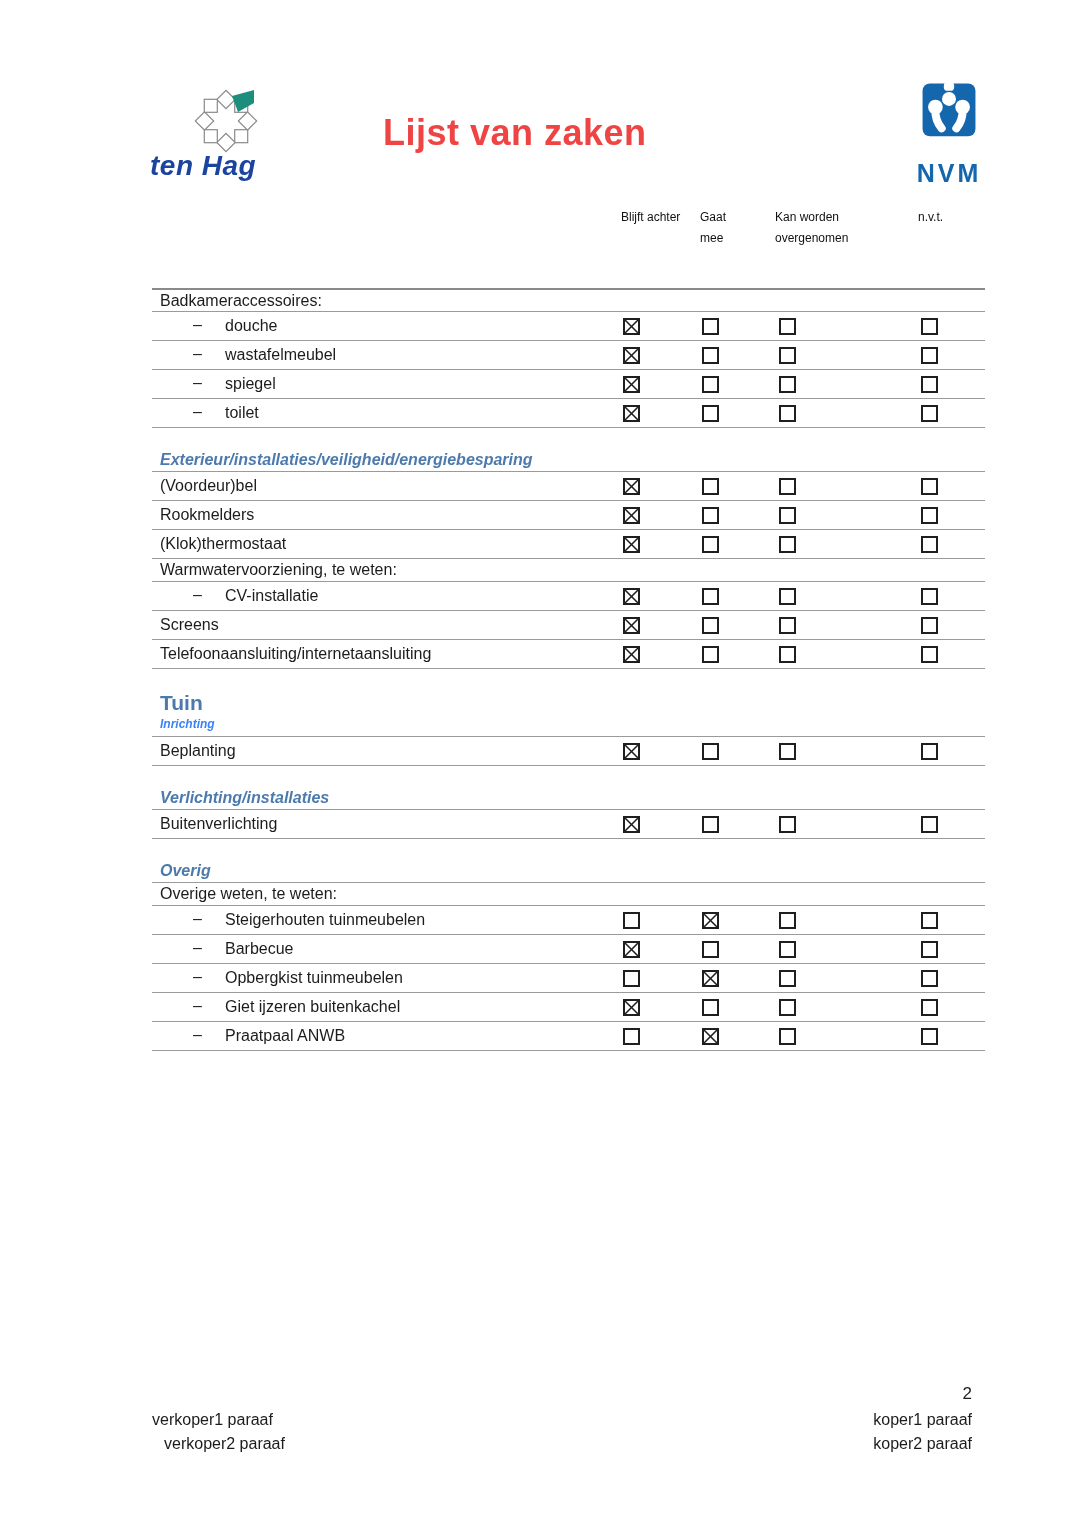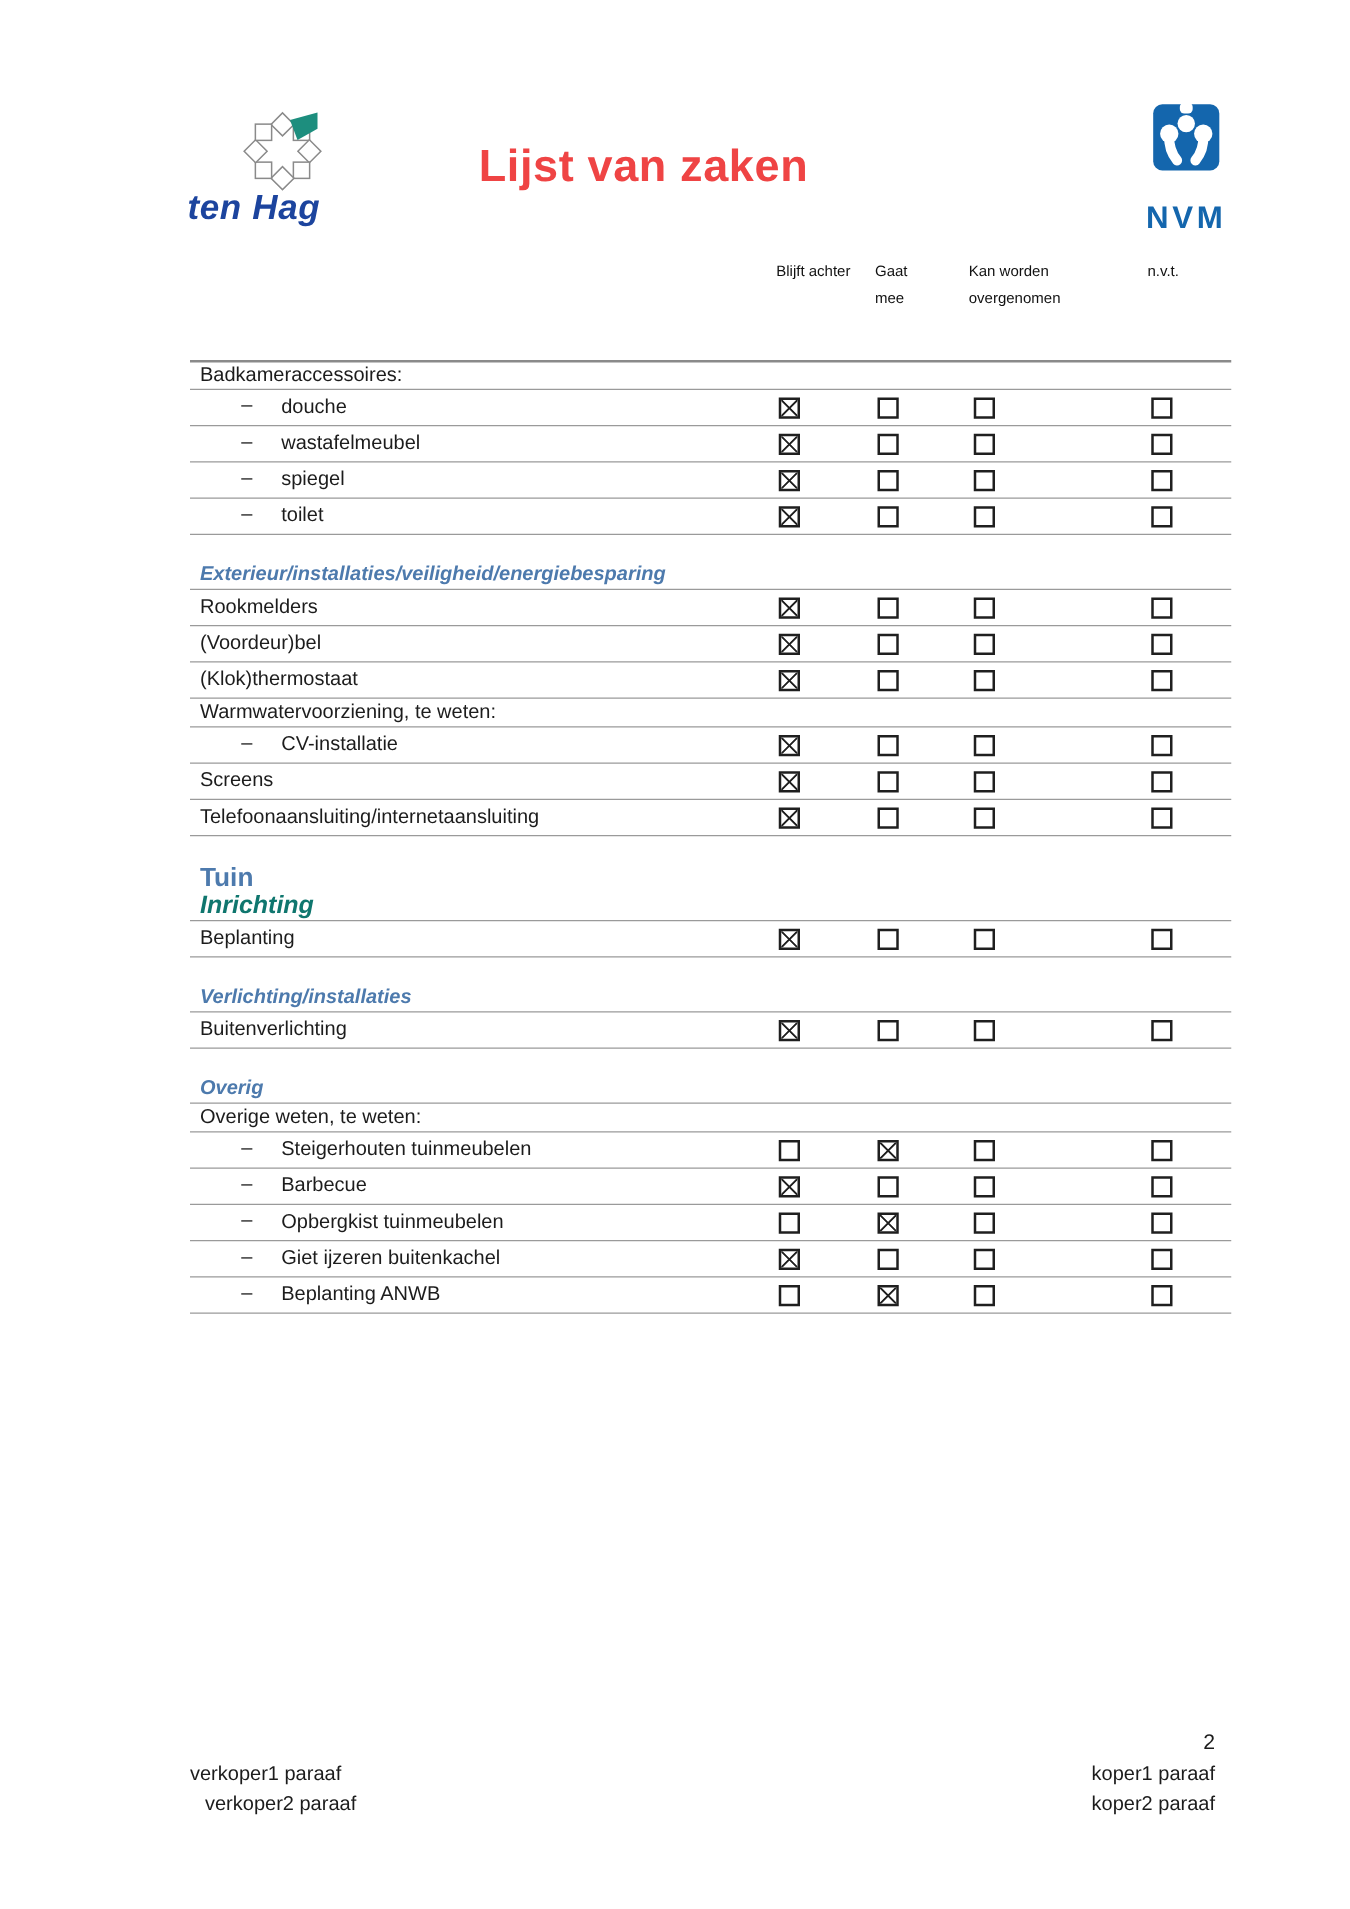--- a/index.html
+++ b/index.html
@@ -42,21 +42,21 @@
   .t-row.indent .lbl { left:73px; }
 
   .sec-head {
     height:24px; border-bottom:1px solid #9a9a9a; position:relative;
     font-size:16px; font-weight:bold; font-style:italic; color:#4d7aad;
     padding:3px 0 0 8px;
   }
   .m-ext { margin-top:20px; }
   .tuin-head { border-bottom:1px solid #9a9a9a; margin-top:22px; padding-left:8px; }
   .tuin-title { font-size:21px; font-weight:bold; color:#4d7aad; line-height:23px; }
-  .tuin-sub { font-size:20px; font-weight:bold; font-style:italic; color:#0f766e; line-height:20px; padding-bottom:2px; }
+  .tuin-sub { font-size:12px; font-weight:bold; font-style:italic; color:#3b82f6; line-height:20px; padding-bottom:2px; }
   .m-verl { margin-top:20px; }
   .m-beb { margin-top:22px; }
   .m-ovr { margin-top:20px; }
 
   
   .cb {
     position:absolute; top:6px; width:17px; height:17px;
     border:2px solid #1f1f1f; background-color:#fff;
   }
   .c1 { left:471px; } .c2 { left:550px; } .c3 { left:627px; } .c4 { left:769px; }
@@ -168,28 +168,28 @@
       <span class="cb c2" data-state="empty"></span>
       <span class="cb c3" data-state="empty"></span>
       <span class="cb c4" data-state="empty"></span>
     </div>
   </div>
 
   <div class="m-ext">
     <div class="sec-head">Exterieur/installaties/veiligheid/energiebesparing</div>
 
     <div class="t-row">
+      <span class="lbl">(Voordeur)bel</span>
+      <span class="cb c1" data-state="checked"></span>
+      <span class="cb c2" data-state="empty"></span>
+      <span class="cb c3" data-state="empty"></span>
+      <span class="cb c4" data-state="empty"></span>
+    </div>
+    <div class="t-row">
       <span class="lbl">Rookmelders</span>
-      <span class="cb c1" data-state="checked"></span>
-      <span class="cb c2" data-state="empty"></span>
-      <span class="cb c3" data-state="empty"></span>
-      <span class="cb c4" data-state="empty"></span>
-    </div>
-    <div class="t-row">
-      <span class="lbl">(Voordeur)bel</span>
       <span class="cb c1" data-state="checked"></span>
       <span class="cb c2" data-state="empty"></span>
       <span class="cb c3" data-state="empty"></span>
       <span class="cb c4" data-state="empty"></span>
     </div>
     <div class="t-row">
       <span class="lbl">(Klok)thermostaat</span>
       <span class="cb c1" data-state="checked"></span>
       <span class="cb c2" data-state="empty"></span>
       <span class="cb c3" data-state="empty"></span>
@@ -281,21 +281,21 @@
     <div class="t-row indent">
       <span class="dash">–</span>
       <span class="lbl">Giet ijzeren buitenkachel</span>
       <span class="cb c1" data-state="checked"></span>
       <span class="cb c2" data-state="empty"></span>
       <span class="cb c3" data-state="empty"></span>
       <span class="cb c4" data-state="empty"></span>
     </div>
     <div class="t-row indent">
       <span class="dash">–</span>
-      <span class="lbl">Beplanting ANWB</span>
+      <span class="lbl">Praatpaal ANWB</span>
       <span class="cb c1" data-state="empty"></span>
       <span class="cb c2" data-state="checked"></span>
       <span class="cb c3" data-state="empty"></span>
       <span class="cb c4" data-state="empty"></span>
     </div>
   </div>
 </div>
 
 <div class="abs footer-txt pageno">2</div>
 <div class="abs footer-txt f-l1">verkoper1 paraaf</div>

